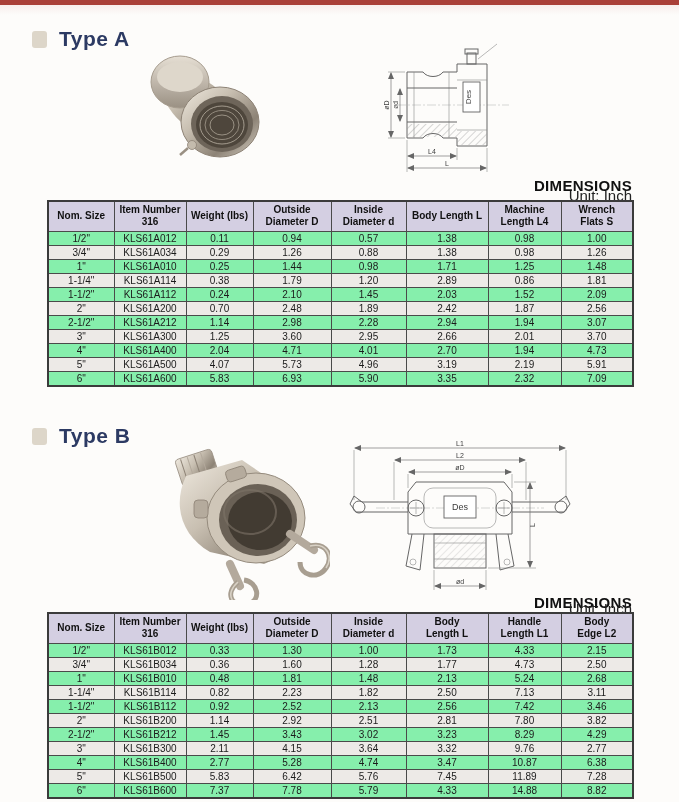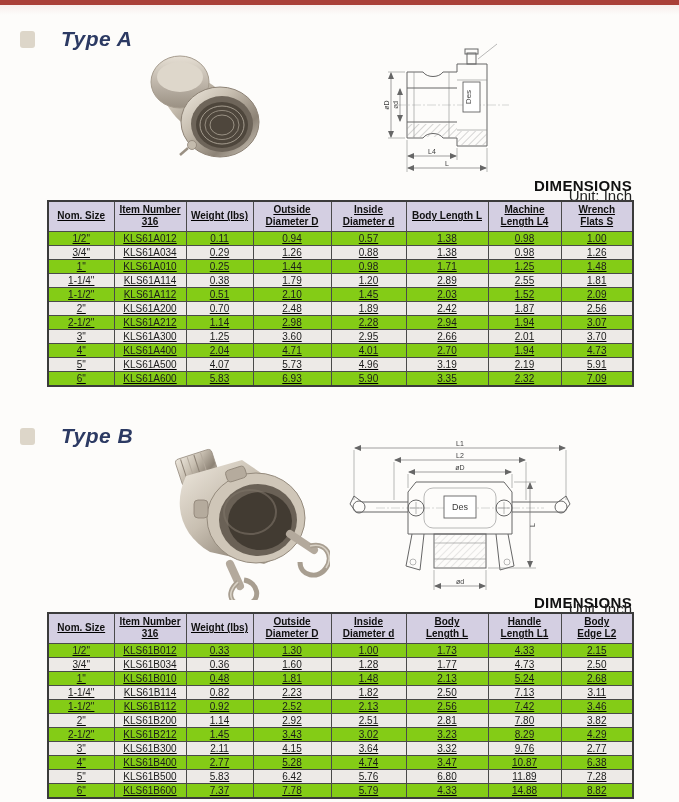--- a/index.html
+++ b/index.html
@@ -7,31 +7,31 @@
   body {
     position:relative; width:679px; height:802px;
     background:#fdfcfa;
     font-family:"Liberation Sans", sans-serif;
     overflow:hidden;
   }
   .top-bar { position:absolute; top:0; left:0; width:679px; height:5px; background:#a94038; }
   .top-fade { position:absolute; top:5px; left:0; width:679px; height:10px;
     background:linear-gradient(#f7eeec, rgba(255,255,255,0)); }
 
-  .section-head { position:absolute; left:20px; display:flex; align-items:center; gap:26px;font-style:italic; }
+  .section-head { position:absolute; left:32px; display:flex; align-items:center; gap:12px; }
   .bullet { width:15px; height:17px; background:#ddd6c9; border-radius:3px; }
   .section-head h2 { font-size:21px; font-weight:bold; color:#2c3a63; letter-spacing:0.5px; }
 
   .dims-title { position:absolute; left:47px; width:585px; text-align:right;
     font-size:15px; font-weight:bold; color:#111; letter-spacing:0.3px; }
   .unit-label { position:absolute; right:47px; font-size:15px; color:#222; }
 
   .table-wrap { position:absolute; left:47px; width:585px; }
   table.dim-table { border-collapse:collapse; table-layout:fixed; width:585px;
-    border:2px solid #3b3b3b; background:#84cc16;text-decoration:underline; }
+    border:2px solid #3b3b3b; background:#86efac; }
   table.dim-table th { background:#d4cfe2; font-weight:bold; white-space:pre-line;
     border:1px solid #4a4a4a; height:30px; padding:1px 2px; font-size:10px;
     line-height:1.2; color:#101010; text-align:center; vertical-align:middle; }
   table.dim-table td { border:1px solid #4a4a4a; text-align:center; height:14px;
     padding:0 2px; font-size:10px; line-height:13px; color:#1b1b1b; vertical-align:middle; }
   table.dim-table tr.alt td { background:#edeae7; }
 
   .photo { position:absolute; }
   .drawing { position:absolute; }
   svg { display:block; width:100%; height:100%; }
@@ -187,27 +187,27 @@
           <td>1.25</td>
           <td>1.48</td>
         </tr>
         <tr class="alt">
           <td>1-1/4"</td>
           <td>KLS61A114</td>
           <td>0.38</td>
           <td>1.79</td>
           <td>1.20</td>
           <td>2.89</td>
-          <td>2.55</td>
+          <td>0.86</td>
           <td>1.81</td>
         </tr>
         <tr>
           <td>1-1/2"</td>
           <td>KLS61A112</td>
-          <td>0.51</td>
+          <td>0.24</td>
           <td>2.10</td>
           <td>1.45</td>
           <td>2.03</td>
           <td>1.52</td>
           <td>2.09</td>
         </tr>
         <tr class="alt">
           <td>2"</td>
           <td>KLS61A200</td>
           <td>0.70</td>
@@ -491,21 +491,21 @@
           <td>3.47</td>
           <td>10.87</td>
           <td>6.38</td>
         </tr>
         <tr class="alt">
           <td>5"</td>
           <td>KLS61B500</td>
           <td>5.83</td>
           <td>6.42</td>
           <td>5.76</td>
-          <td>6.80</td>
+          <td>7.45</td>
           <td>11.89</td>
           <td>7.28</td>
         </tr>
         <tr>
           <td>6"</td>
           <td>KLS61B600</td>
           <td>7.37</td>
           <td>7.78</td>
           <td>5.79</td>
           <td>4.33</td>

